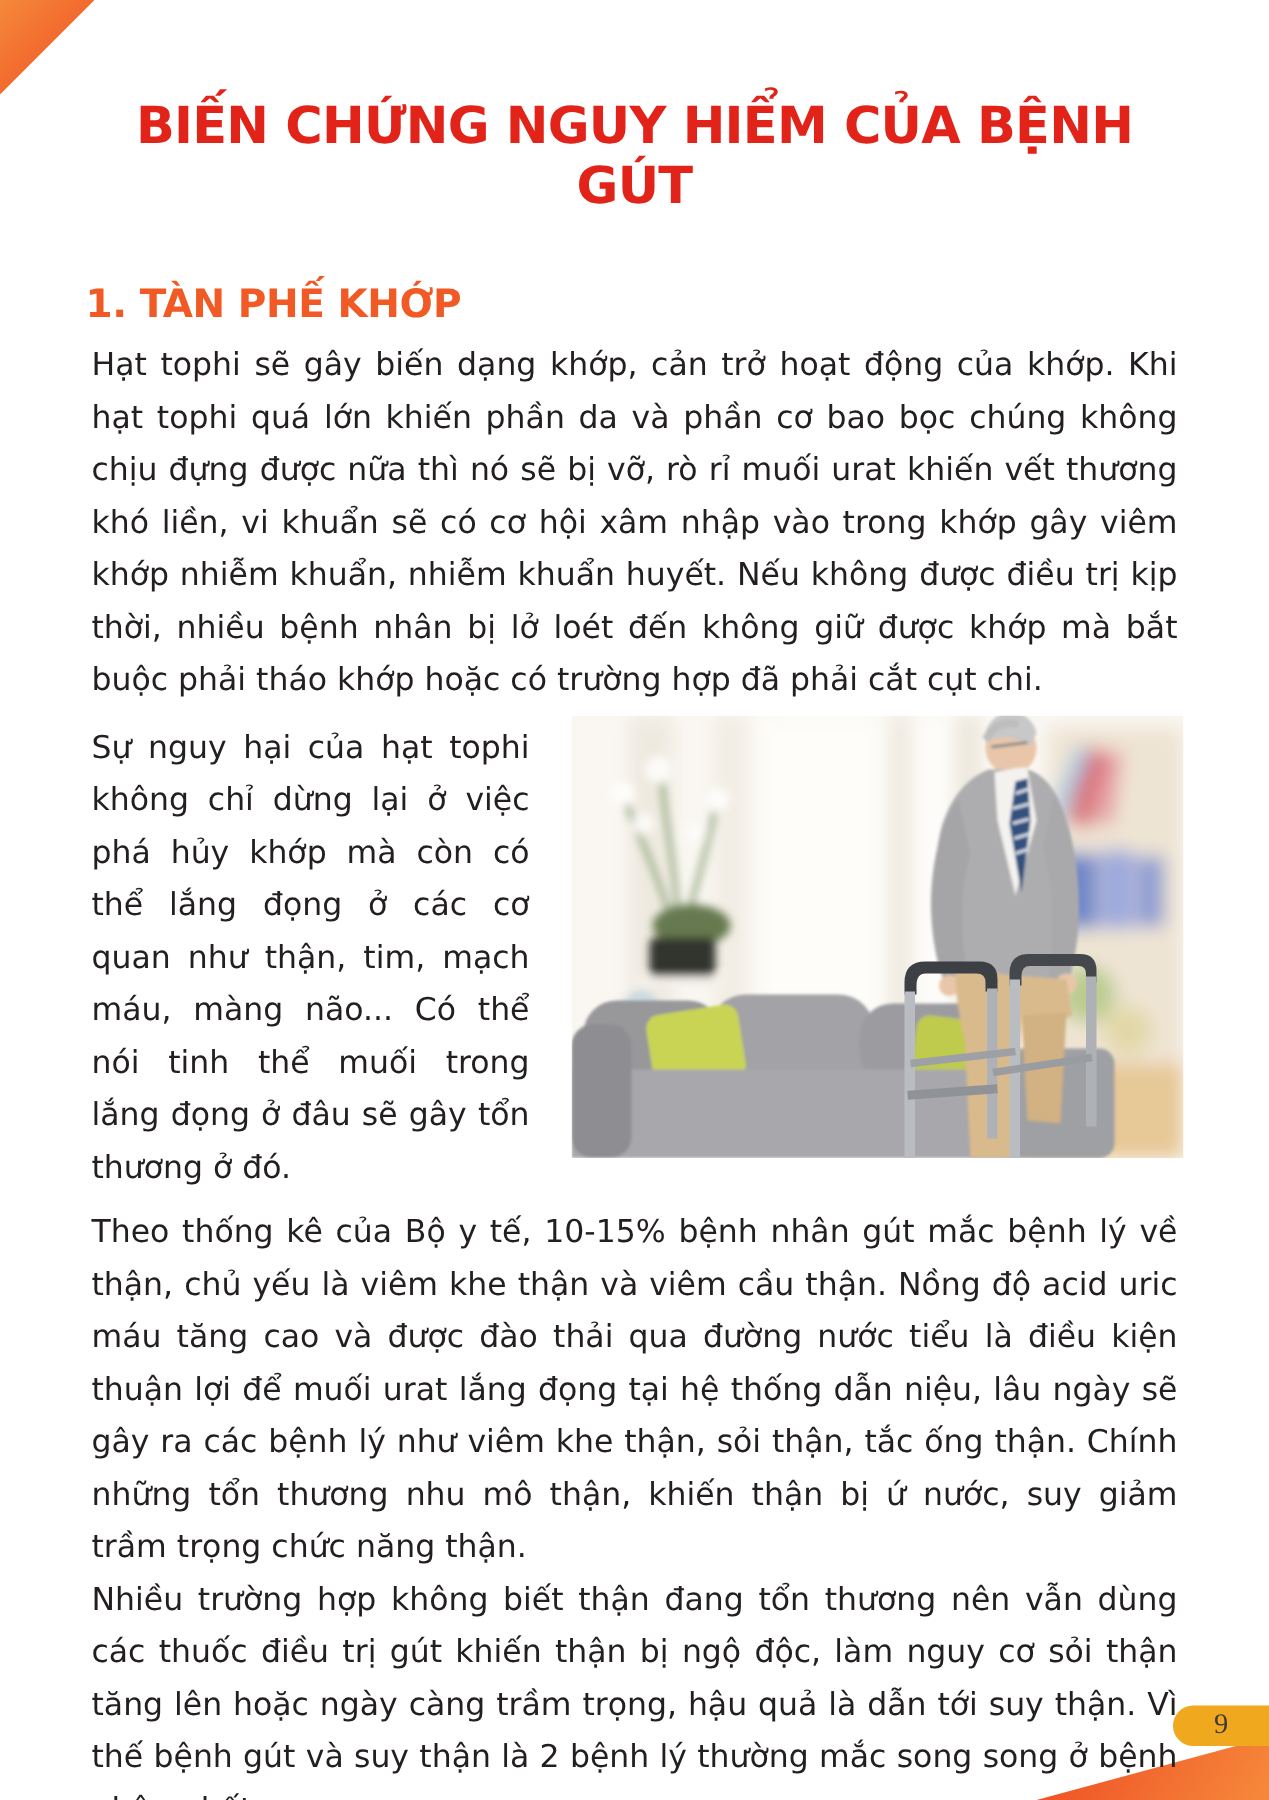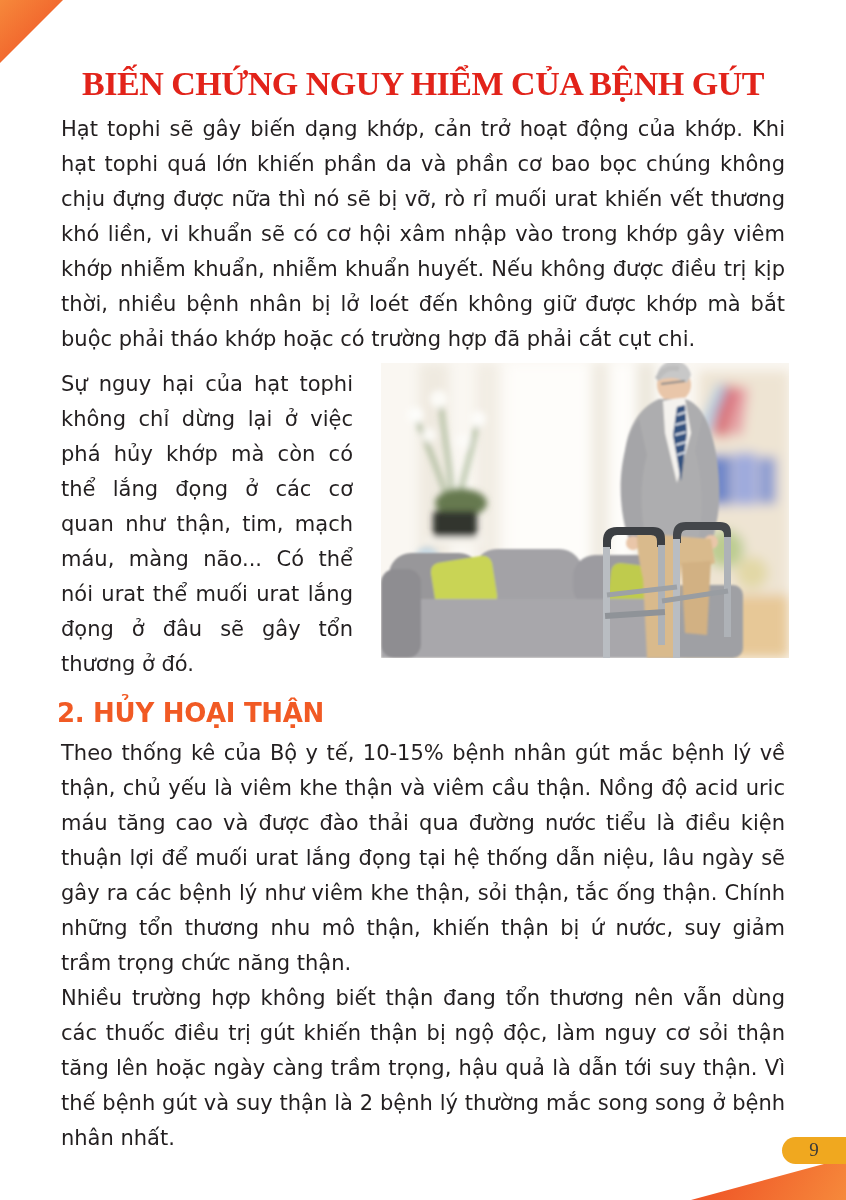--- a/index.html
+++ b/index.html
@@ -18,21 +18,20 @@
   .corner-br{
     position:absolute;bottom:0;right:0;width:155px;height:42px;
     background:linear-gradient(300deg,var(--corner-orange-light,#F6893B),var(--corner-orange-dark,#EE4B23));
     clip-path:polygon(100% 0,100% 100%,0 100%);
   }
   .content{position:absolute;left:57px;top:0;width:732px;}
   .page-title{
     margin:64px 0 0;text-align:center;
     font-size:34px;line-height:40px;font-weight:800;letter-spacing:-0.5px;
     color:var(--title-red,#E2231A);
-    font-family:Liberation Serif, serif;
   }
   .sec-heading{
     margin:0;font-size:26px;line-height:30px;font-weight:700;
     color:var(--heading-orange,#F15A24);letter-spacing:-0.3px;
   }
   #sec1-heading{margin-top:44px;}
   #sec2-heading{margin-top:16px;}
   .body-par{
     margin:8px 4px 0;font-size:21px;line-height:35px;
     text-align:justify;color:var(--body-text,#231F20);
@@ -73,26 +72,27 @@
 </head>
 <body>
 
 <div class="corner-tl"></div>
 <div class="corner-br"></div>
 
 <div class="content">
 
   <h1 class="page-title">BIẾN CHỨNG NGUY HIỂM CỦA BỆNH GÚT</h1>
 
+  <h2 class="sec-heading" id="sec1-heading">1. TÀN PHẾ KHỚP</h2>
 
   <p class="body-par">Hạt tophi sẽ gây biến dạng khớp, cản trở hoạt động của khớp. Khi hạt tophi quá lớn khiến phần da và phần cơ bao bọc chúng không chịu đựng được nữa thì nó sẽ bị vỡ, rò rỉ muối urat khiến vết thương khó liền, vi khuẩn sẽ có cơ hội xâm nhập vào trong khớp gây viêm khớp nhiễm khuẩn, nhiễm khuẩn huyết. Nếu không được điều trị kịp thời, nhiều bệnh nhân bị lở loét đến không giữ được khớp mà bắt buộc phải tháo khớp hoặc có trường hợp đã phải cắt cụt chi.</p>
 
   <div class="wrap-row">
     <div class="side-col">
-      <p class="body-par">Sự nguy hại của hạt tophi không chỉ dừng lại ở việc phá hủy khớp mà còn có thể lắng đọng ở các cơ quan như thận, tim, mạch máu, màng não... Có thể nói urat thể muối urat lắng đọng ở đâu sẽ gây tổn thương ở đó.</p>
+      <p class="body-par">Sự nguy hại của hạt tophi không chỉ dừng lại ở việc phá hủy khớp mà còn có thể lắng đọng ở các cơ quan như thận, tim, mạch máu, màng não... Có thể nói tinh thể muối trong lắng đọng ở đâu sẽ gây tổn thương ở đó.</p>
     </div>
 
     <div class="photo-box">
       <svg viewBox="0 0 408 295" width="408" height="295" preserveAspectRatio="none">
         <defs>
           <filter id="b6" x="-20%" y="-20%" width="140%" height="140%">
               <feGaussianBlur stdDeviation="6"></feGaussianBlur>
             </filter>
           <filter id="b3" x="-20%" y="-20%" width="140%" height="140%">
               <feGaussianBlur stdDeviation="3"></feGaussianBlur>
@@ -173,21 +173,20 @@
           <rect x="292" y="176" width="7" height="119" fill="#B9BDC2"></rect>
           <rect x="343" y="174" width="7" height="100" fill="#AEB2B7"></rect>
           <line x1="226" y1="232" x2="296" y2="224" stroke="#9DA1A6" stroke-width="5"></line>
           <line x1="281" y1="238" x2="347" y2="228" stroke="#999DA2" stroke-width="5"></line>
           <rect x="224" y="248" width="60" height="6" fill="#8F9398" transform="rotate(-4 254 251)"></rect>
         </g>
       </svg>
     </div>
   </div>
 
-  <h2 class="sec-heading" id="sec2-heading">2. HỦY HOẠI THẬN</h2>
 
   <p class="body-par">Theo thống kê của Bộ y tế, 10-15% bệnh nhân gút mắc bệnh lý về thận, chủ yếu là viêm khe thận và viêm cầu thận. Nồng độ acid uric máu tăng cao và được đào thải qua đường nước tiểu là điều kiện thuận lợi để muối urat lắng đọng tại hệ thống dẫn niệu, lâu ngày sẽ gây ra các bệnh lý như viêm khe thận, sỏi thận, tắc ống thận. Chính những tổn thương nhu mô thận, khiến thận bị ứ nước, suy giảm trầm trọng chức năng thận.</p>
 
   <p class="body-par" style="margin-top:0;">Nhiều trường hợp không biết thận đang tổn thương nên vẫn dùng các thuốc điều trị gút khiến thận bị ngộ độc, làm nguy cơ sỏi thận tăng lên hoặc ngày càng trầm trọng, hậu quả là dẫn tới suy thận. Vì thế bệnh gút và suy thận là 2 bệnh lý thường mắc song song ở bệnh nhân nhất.</p>
 
 </div>
 
 <div class="footer">
   <div class="page-tab">
       <span>9</span>

